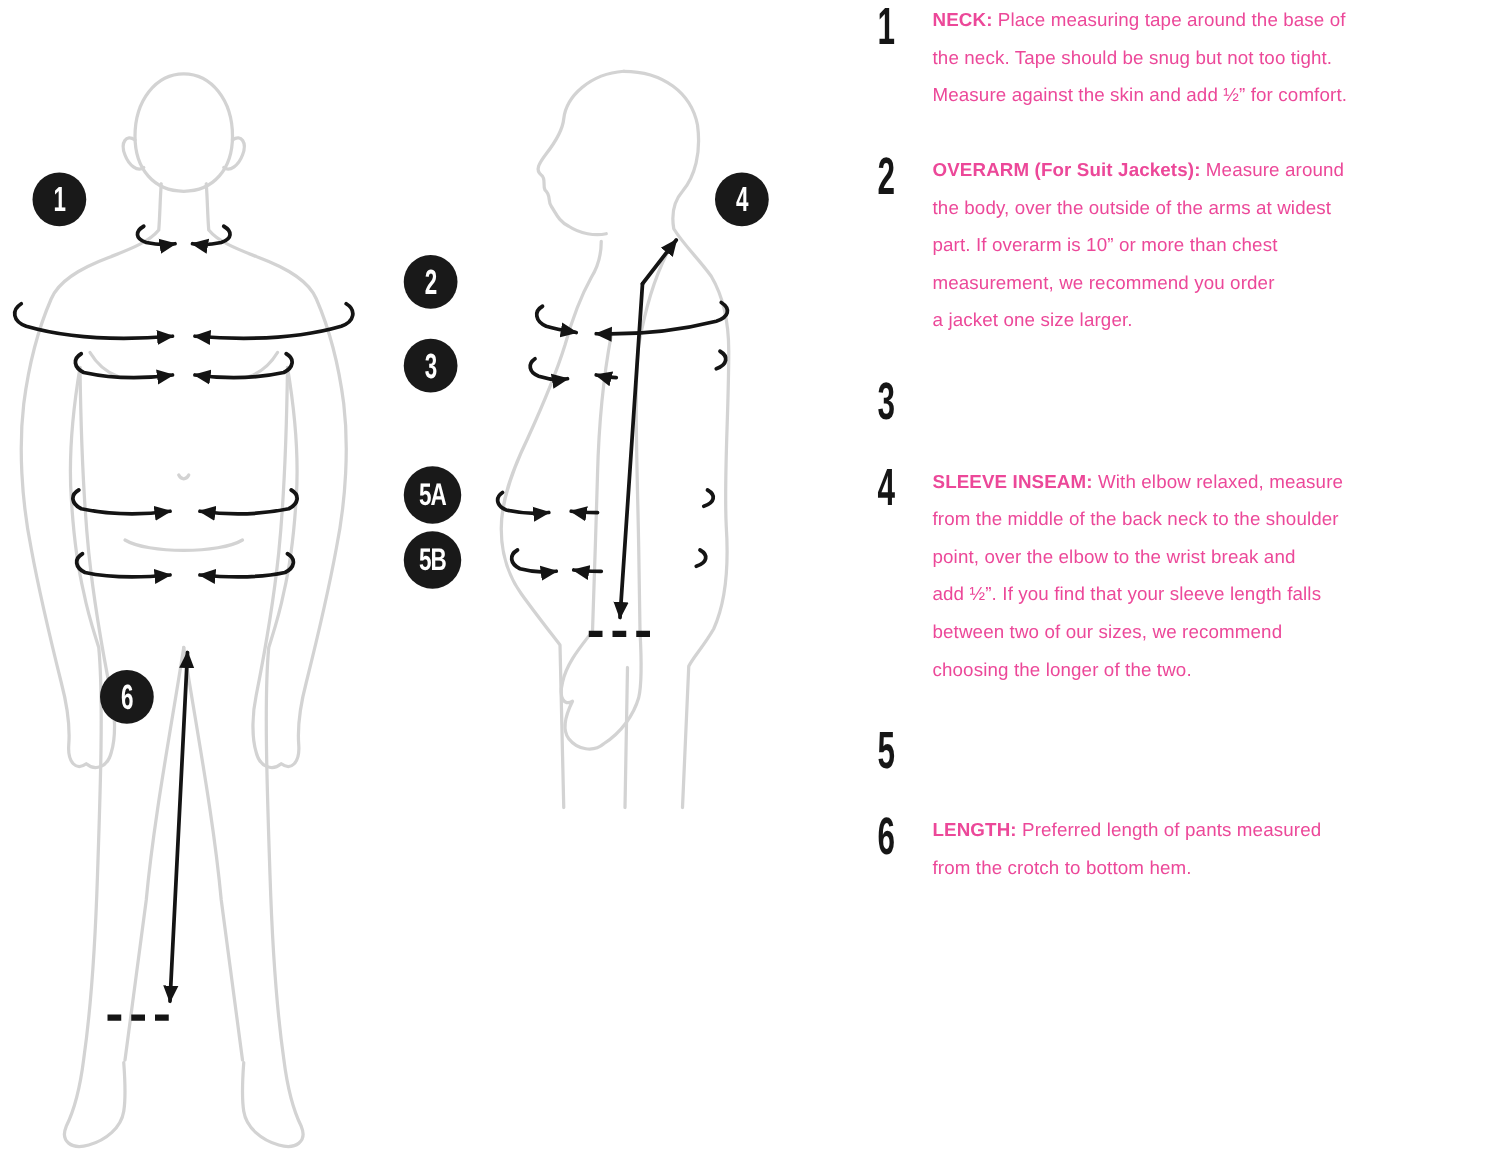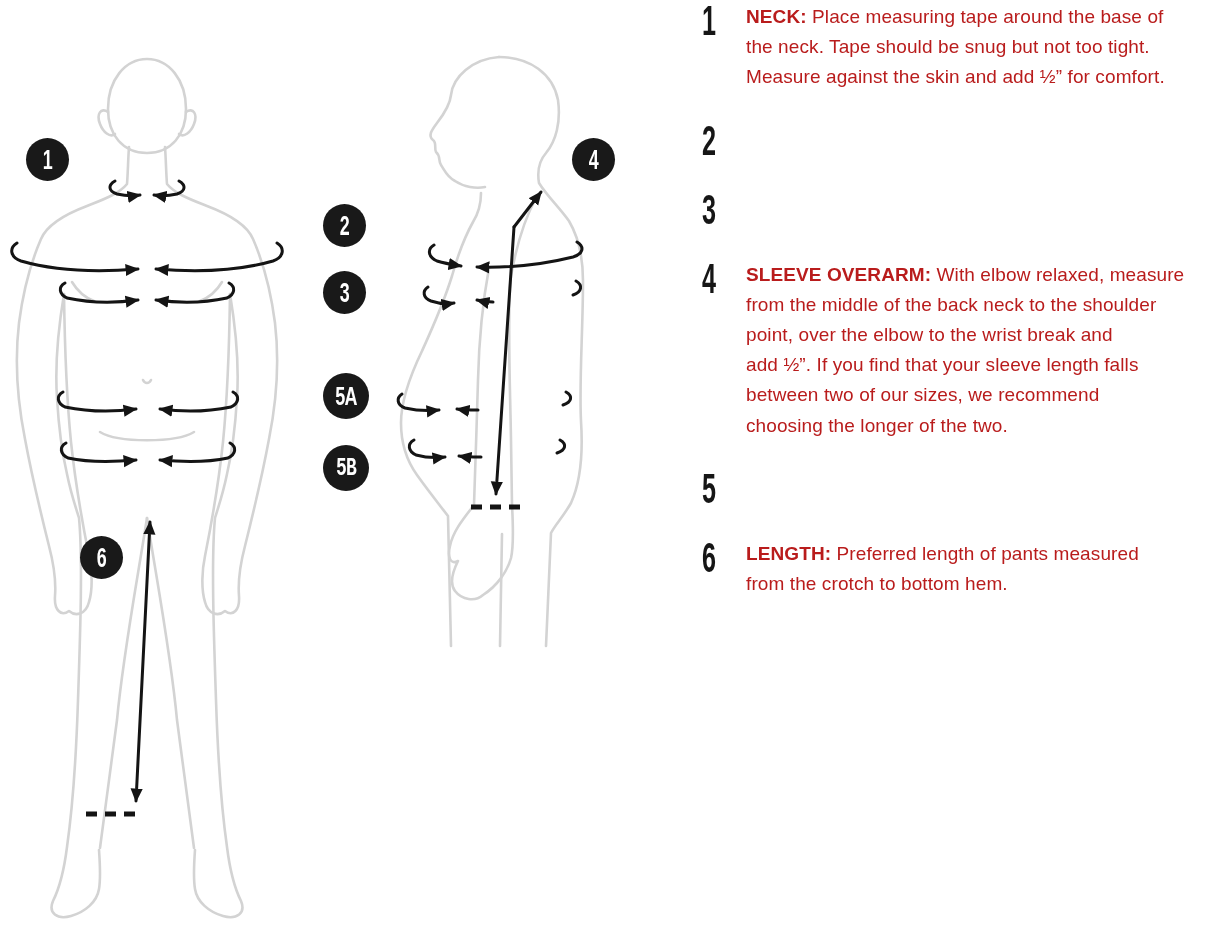--- a/index.html
+++ b/index.html
@@ -25,21 +25,21 @@
   .badge.wide span { font-size:25px; transform:scaleX(.72); letter-spacing:-1px; }
 
   
   .list { position:absolute; left:702px; top:2px; width:502px; }
   .item { display:flex; margin-bottom:29px; }
   .item .num {
     flex:0 0 44px; width:44px; color:#161616;
     font-weight:700; font-size:42px; line-height:42px;
     transform:scaleX(.60); transform-origin:left top; margin-top:-2px;
   }
-  .item .txt { font-size:19px; line-height:30.2px; color:#b91c1c; letter-spacing:.1px; }
+  .item .txt { font-size:15px; line-height:30.2px; color:#ec4899; letter-spacing:.1px; }
   .item .txt .h { font-weight:700; }
   .item .txt .b { white-space:pre-line; }
 </style>
 </head>
 <body>
 
 <div class="screen">
 
   <div class="diagram">
     <svg width="700" height="934" viewBox="0 0 700 934">
@@ -116,48 +116,53 @@
       </div>
     <div class="badge" style="left:323px; top:271px;">
         <span>3</span>
       </div>
     <div class="badge" style="left:572px; top:138px;">
         <span>4</span>
       </div>
     <div class="badge wide" style="left:323px; top:373px;">
         <span>5A</span>
       </div>
-    <div class="badge wide" style="left:323px; top:445px;font-family:Liberation Mono, monospace;">
+    <div class="badge wide" style="left:323px; top:425px;">
         <span>5B</span>
       </div>
     <div class="badge" style="left:80px; top:536px;">
         <span>6</span>
       </div>
   </div>
 
   <div class="list">
 
     <div class="item">
       <div class="num">1</div>
       <div class="txt"><span class="h">NECK:</span><span class="b"> Place measuring tape around the base of
 the neck. Tape should be snug but not too tight.
 Measure against the skin and add ½” for comfort.</span></div>
     </div>
 
     <div class="item">
       <div class="num">2</div>
+      <div class="txt"><span class="h">OVERARM (For Suit Jackets):</span><span class="b"> Measure around
+the body, over the outside of the arms at widest
+part. If overarm is 10” or more than chest
+measurement, we recommend you order
+a jacket one size larger.</span></div>
     </div>
 
     <div class="item">
       <div class="num">3</div>
     </div>
 
     <div class="item">
       <div class="num">4</div>
-      <div class="txt"><span class="h">SLEEVE OVERARM:</span><span class="b"> With elbow relaxed, measure
+      <div class="txt"><span class="h">SLEEVE INSEAM:</span><span class="b"> With elbow relaxed, measure
 from the middle of the back neck to the shoulder
 point, over the elbow to the wrist break and
 add ½”. If you find that your sleeve length falls
 between two of our sizes, we recommend
 choosing the longer of the two.</span></div>
     </div>
 
     <div class="item">
       <div class="num">5</div>
     </div>

